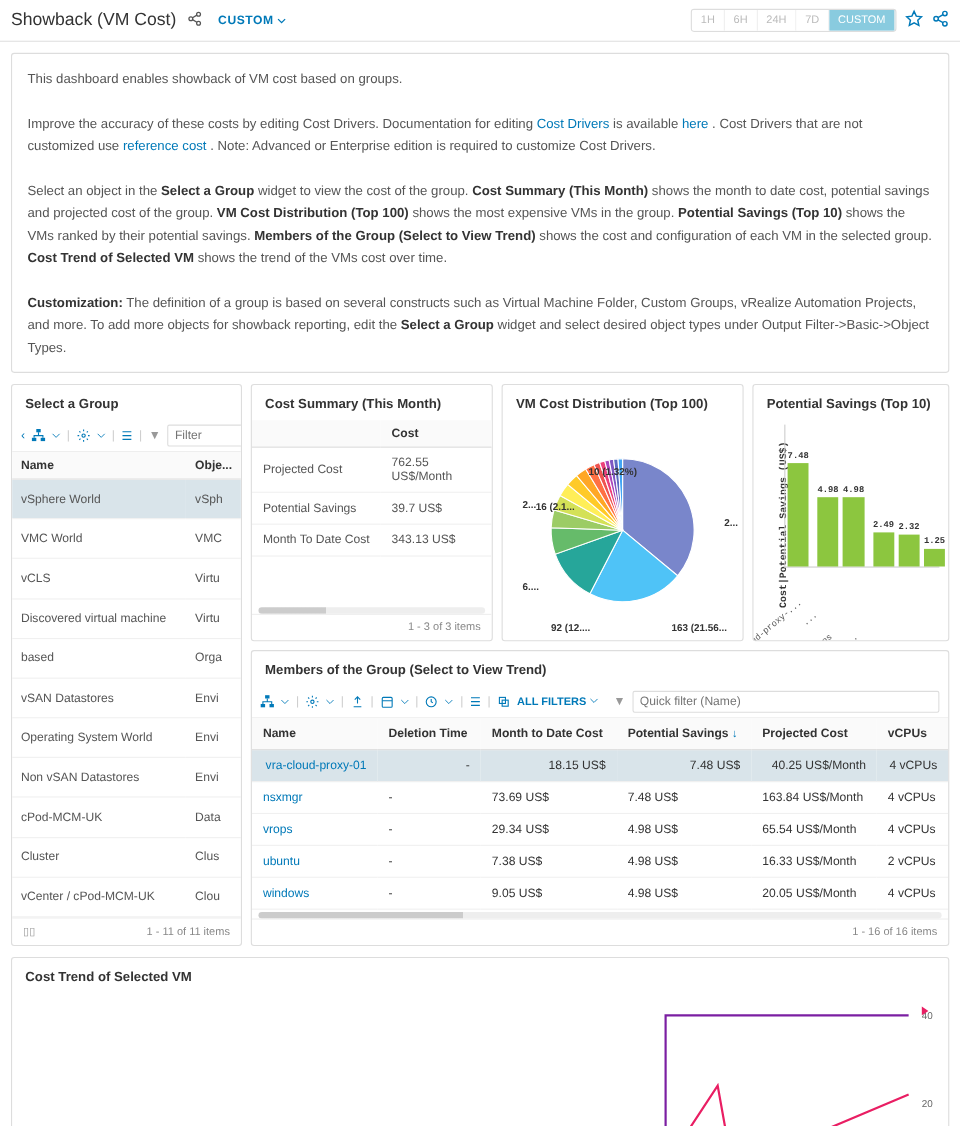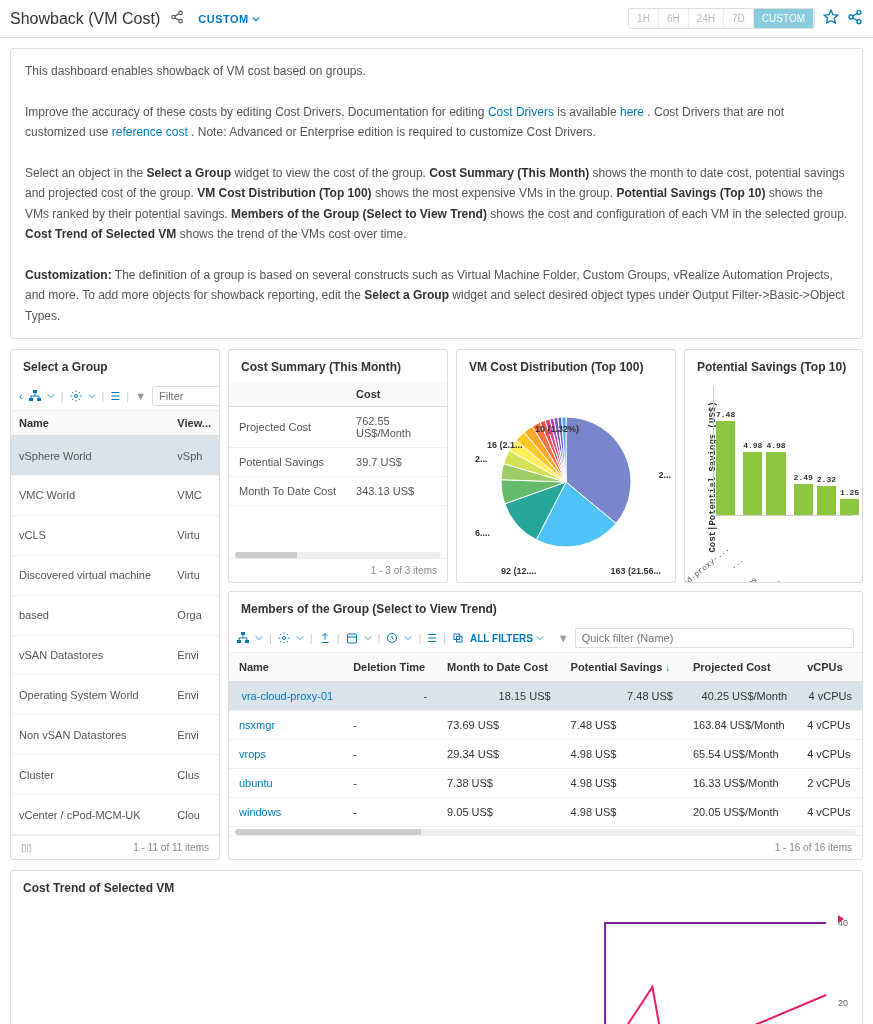--- a/index.html
+++ b/index.html
@@ -181,21 +181,21 @@
       <span class="tb-sep">|</span>
       <span class="tb-icon">☰</span>
       <span class="tb-sep">|</span>
       <span class="tb-icon" style="color:#999">▼</span>
       <input class="filter-input" placeholder="Filter" style="">
     </div>
     <table class="group-table">
       <thead>
           <tr>
         <th>Name</th>
-        <th style="width:45px">View...</th>
+        <th style="width:45px">Obje...</th>
       </tr>
         </thead>
       <tbody id="group-rows">
           <tr class="selected">
             <td>vSphere World</td>
             <td>vSph</td>
           </tr>
           <tr>
             <td>VMC World</td>
             <td>VMC</td>
@@ -216,20 +216,24 @@
             <td>vSAN Datastores</td>
             <td>Envi</td>
           </tr>
           <tr>
             <td>Operating System World</td>
             <td>Envi</td>
           </tr>
           <tr>
             <td>Non vSAN Datastores</td>
             <td>Envi</td>
+          </tr>
+          <tr>
+            <td>cPod-MCM-UK</td>
+            <td>Data</td>
           </tr>
           <tr>
             <td>Cluster</td>
             <td>Clus</td>
           </tr>
           <tr>
             <td>vCenter / cPod-MCM-UK</td>
             <td>Clou</td>
           </tr>
         </tbody>
@@ -286,21 +290,21 @@
           <path d="M0 0 L-41.871506935668336 -49.716967998222486 A65 65 0 0 1 -33.578551911283796 -55.65501640949556 Z" fill="#FFA726" stroke="#fff" stroke-width="1"></path>
           <path d="M0 0 L-33.578551911283796 -55.65501640949556 A65 65 0 0 1 -25.964458185733456 -59.58898313548654 Z" fill="#FF7043" stroke="#fff" stroke-width="1"></path>
           <path d="M0 0 L-25.964458185733456 -59.58898313548654 A65 65 0 0 1 -20.938678469667902 -61.53512609838275 Z" fill="#EF5350" stroke="#fff" stroke-width="1"></path>
           <path d="M0 0 L-20.938678469667902 -61.53512609838275 A65 65 0 0 1 -16.243945118974903 -62.93754242875814 Z" fill="#EC407A" stroke="#fff" stroke-width="1"></path>
           <path d="M0 0 L-16.243945118974903 -62.93754242875814 A65 65 0 0 1 -12.26001041685901 -63.83331531871511 Z" fill="#AB47BC" stroke="#fff" stroke-width="1"></path>
           <path d="M0 0 L-12.26001041685901 -63.83331531871511 A65 65 0 0 1 -8.227691054693693 -64.47716727577689 Z" fill="#7E57C2" stroke="#fff" stroke-width="1"></path>
           <path d="M0 0 L-8.227691054693693 -64.47716727577689 A65 65 0 0 1 -4.1629007548099946 -64.86655731041692 Z" fill="#5C6BC0" stroke="#fff" stroke-width="1"></path>
           <path d="M0 0 L-4.1629007548099946 -64.86655731041692 A65 65 0 0 1 1.0352288826932959e-13 -65 Z" fill="#42A5F5" stroke="#fff" stroke-width="1"></path>
         </svg>
       <span class="pie-label" style="top:2px; left:78px">10 (1.32%)</span>
-      <span class="pie-label" style="top:18px; left:30px">16 (2.1...</span>
+      <span class="pie-label" style="top:34px; left:30px">16 (2.1...</span>
       <span class="pie-label" style="top:32px; left:18px">2...</span>
       <span class="pie-label" style="top:48px; right:4px">2...</span>
       <span class="pie-label" style="bottom:6px; right:14px">163 (21.56...</span>
       <span class="pie-label" style="bottom:6px; left:44px">92 (12....</span>
       <span class="pie-label" style="bottom:44px; left:18px">6....</span>
     </div>
   </div>
 
   <div class="panel">
     <div class="panel-title">Potential Savings (Top 10)</div>

